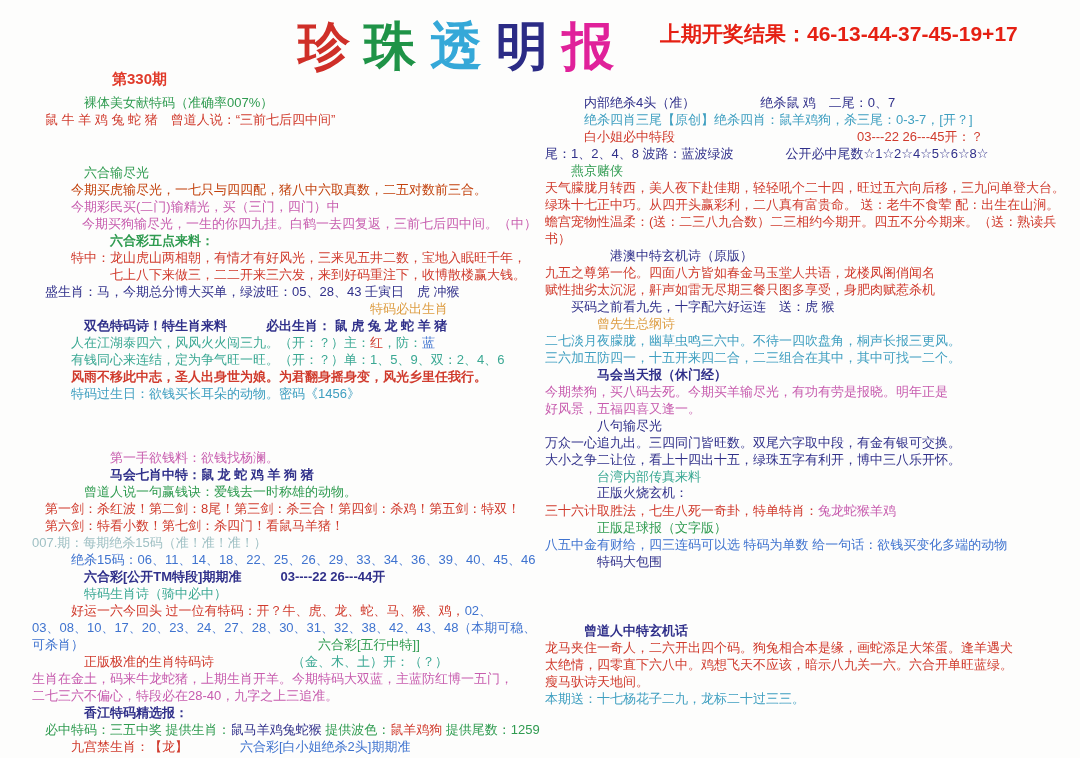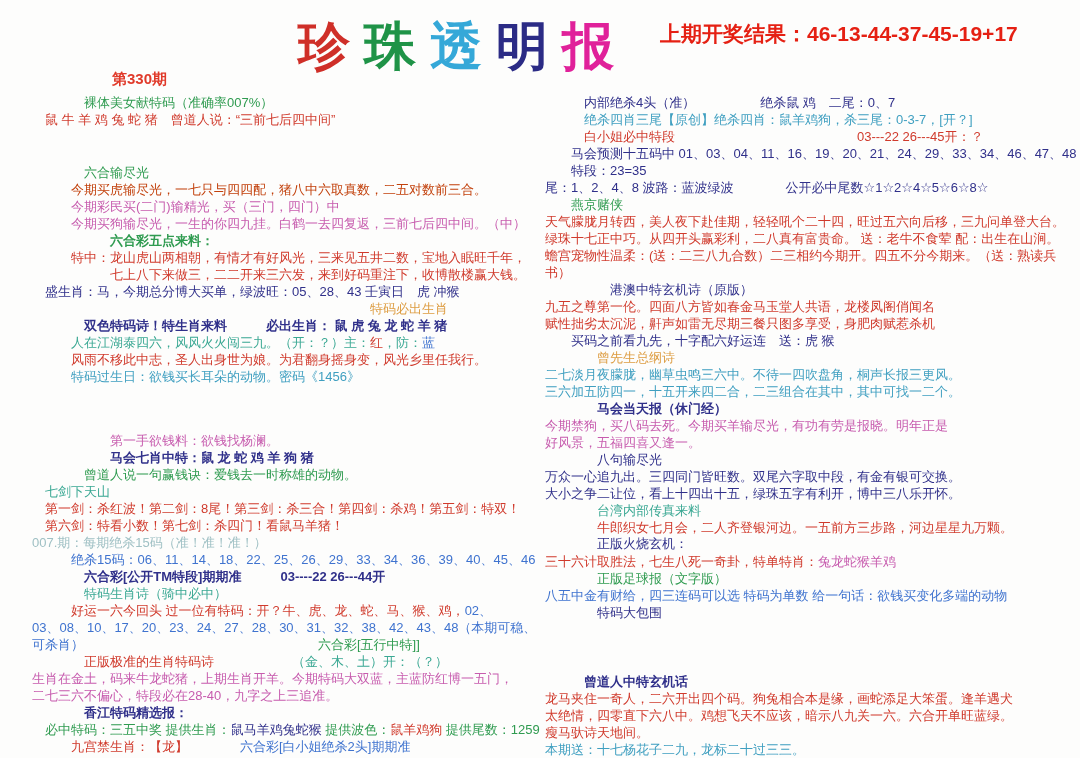--- a/index.html
+++ b/index.html
@@ -35,75 +35,73 @@
 <div class="page">
   <div class="masthead" id="masthead"><span style="color: rgb(207, 47, 40);">珍</span><span style="color: rgb(31, 147, 71);">珠</span><span style="color: rgb(53, 168, 216);">透</span><span style="color: rgb(43, 43, 133);">明</span><span style="color: rgb(224, 33, 154);">报</span></div>
   <div class="prev-result">上期开奖结果：46-13-44-37-45-19+17</div>
   <div class="issue">第330期</div>
   <div class="col" id="left-col">
       <div class="line" style="padding-left: 52px;"><span style="color: rgb(47, 155, 80);">裸体美女献特码（准确率007%）</span></div>
       <div class="line" style="padding-left: 13px;"><span style="color: rgb(208, 58, 44);">鼠 牛 羊 鸡 兔 蛇 猪　曾道人说：“三前七后四中间”</span></div>
       <div class="line" style="margin-top: 36px; padding-left: 52px;"><span style="color: rgb(47, 155, 80);">六合输尽光</span></div>
       <div class="line" style="padding-left: 39px;"><span style="color: #c2410c; text-align: center;">今期买虎输尽光，一七只与四四配，猪八中六取真数，二五对数前三合。</span></div>
       <div class="line" style="padding-left: 39px;"><span style="color: rgb(199, 92, 174);">今期彩民买(二门)输精光，买（三门，四门）中</span></div>
-      <div class="line" style="padding-left: 39px;"><span style="color: rgb(199, 92, 174);">今期买狗输尽光，一生的你四九挂。白鹤一去四复返，三前七后四中间。（中）</span></div>
+      <div class="line" style="padding-left: 39px;"><span style="color: rgb(199, 92, 174); margin-left: 11px;">今期买狗输尽光，一生的你四九挂。白鹤一去四复返，三前七后四中间。（中）</span></div>
       <div class="line bold" style="padding-left: 78px;"><span style="color: rgb(47, 155, 80);">六合彩五点来料：</span></div>
       <div class="line" style="padding-left: 39px;"><span style="color: rgb(208, 58, 44);">特中：龙山虎山两相朝，有情才有好风光，三来见五井二数，宝地入眠旺千年，</span></div>
       <div class="line" style="padding-left: 78px;"><span style="color: rgb(208, 58, 44);">七上八下来做三，二二开来三六发，来到好码重注下，收博散楼赢大钱。</span></div>
       <div class="line" style="padding-left: 13px;"><span style="color: rgb(48, 48, 138);">盛生肖：马，今期总分博大买单，绿波旺：05、28、43 壬寅日　虎 冲猴</span></div>
       <div class="line" style="padding-left: 338px;"><span style="color: rgb(221, 156, 64);">特码必出生肖</span></div>
       <div class="line bold" style="padding-left: 52px;"><span style="color: rgb(48, 48, 138);">双色特码诗！特生肖来料　　　必出生肖： 鼠 虎 兔 龙 蛇 羊 猪</span></div>
       <div class="line" style="padding-left: 39px;"><span style="color: rgb(58, 168, 147);">人在江湖泰四六，风风火火闯三九。（开：？）主：</span><span style="color: rgb(208, 58, 44);">红</span><span style="color: rgb(58, 168, 147);">，防：</span><span style="color: rgb(63, 115, 207);">蓝</span></div>
-      <div class="line" style="padding-left: 39px;"><span style="color: rgb(208, 58, 44);">风雨不移此中志，圣人出身世为娘。为君翻身摇身变，风光乡里任我行。</span></div>
+      <div class="line" style="padding-left: 39px;"><span style="color: rgb(58, 168, 147);">有钱同心来连结，定为争气旺一旺。（开：？）单：1、5、9、双：2、4、6</span></div>
+      <div class="line" style="padding-left: 39px; font-weight: bold;"><span style="color: rgb(208, 58, 44);">风雨不移此中志，圣人出身世为娘。为君翻身摇身变，风光乡里任我行。</span></div>
       <div class="line" style="padding-left: 39px;"><span style="color: rgb(63, 159, 192);">特码过生日：欲钱买长耳朵的动物。密码《1456》</span></div>
       <div class="line" style="padding-left: 78px; margin-top: 47px;"><span style="color: rgb(199, 92, 174);">第一手欲钱料：欲钱找杨澜。</span></div>
       <div class="line bold" style="padding-left: 78px;"><span style="color: rgb(48, 48, 138);">马会七肖中特：鼠 龙 蛇 鸡 羊 狗 猪</span></div>
       <div class="line" style="padding-left: 52px;"><span style="color: rgb(47, 155, 80);">曾道人说一句赢钱诀：爱钱去一时称雄的动物。</span></div>
-      <div class="line" style="padding-left: 13px;"><span style="color: rgb(58, 168, 147);">七剑下天山</span></div>
       <div class="line" style="padding-left: 13px;"><span style="color: rgb(208, 58, 44);">第一剑：杀红波！第二剑：8尾！第三剑：杀三合！第四剑：杀鸡！第五剑：特双！</span></div>
       <div class="line" style="padding-left: 13px;"><span style="color: rgb(208, 58, 44);">第六剑：特看小数！第七剑：杀四门！看鼠马羊猪！</span></div>
       <div class="line"><span style="color: rgb(159, 192, 196);">007.期：每期绝杀15码（准！准！准！）</span></div>
       <div class="line" style="padding-left: 39px;"><span style="color: rgb(63, 115, 207);">绝杀15码：06、11、14、18、22、25、26、29、33、34、36、39、40、45、46</span></div>
       <div class="line bold" style="padding-left: 52px;"><span style="color: rgb(48, 48, 138);">六合彩[公开TM特段]期期准　　　03----22 26---44开</span></div>
       <div class="line" style="padding-left: 52px;"><span style="color: rgb(58, 168, 147);">特码生肖诗（骑中必中）</span></div>
       <div class="line" style="padding-left: 39px;"><span style="color: rgb(208, 58, 44);">好运一六今回头 过一位有特码：开？牛、虎、龙、蛇、马、猴、鸡，</span><span style="color: rgb(63, 115, 207);">02、</span></div>
       <div class="line"><span style="color: rgb(63, 115, 207);">03、08、10、17、20、23、24、27、28、30、31、32、38、42、43、48（本期可稳、</span></div>
       <div class="line"><span style="color: rgb(63, 115, 207);">可杀肖）</span><span style="color: rgb(63, 115, 207);">　　　　　　　　　　　　　　　　　　</span><span style="color: rgb(47, 155, 80);">六合彩[五行中特]]</span></div>
       <div class="line" style="padding-left: 52px;"><span style="color: rgb(208, 58, 44);">正版极准的生肖特码诗</span><span style="color: rgb(208, 58, 44);">　　　　　　</span><span style="color: rgb(58, 168, 147);">（金、木、土）开：（？）</span></div>
       <div class="line"><span style="color: rgb(199, 92, 174);">生肖在金土，码来牛龙蛇猪，上期生肖开羊。今期特码大双蓝，主蓝防红博一五门，</span></div>
       <div class="line"><span style="color: rgb(199, 92, 174);">二七三六不偏心，特段必在28-40，九字之上三追准。</span></div>
       <div class="line bold" style="padding-left: 52px;"><span style="color: rgb(48, 48, 138);">香江特码精选报：</span></div>
       <div class="line" style="padding-left: 13px;"><span style="color: rgb(47, 155, 80);">必中特码：三五中奖 提供生肖：</span><span style="color: rgb(48, 48, 138);">鼠马羊鸡兔蛇猴</span><span style="color: rgb(47, 155, 80);"> 提供波色：</span><span style="color: rgb(208, 58, 44);">鼠羊鸡狗</span><span style="color: rgb(47, 155, 80);"> 提供尾数：1259</span></div>
       <div class="line" style="padding-left: 39px;"><span style="color: rgb(208, 58, 44);">九宫禁生肖：【龙】</span><span style="color: rgb(208, 58, 44);">　　　　</span><span style="color: rgb(63, 115, 207);">六合彩[白小姐绝杀2头]期期准</span></div>
     </div>
   <div class="col" id="right-col">
       <div class="line" style="padding-left: 39px;"><span style="color: rgb(48, 48, 138);">内部绝杀4头（准）　　　　　绝杀鼠 鸡　二尾：0、7</span></div>
       <div class="line" style="padding-left: 39px;"><span style="color: rgb(63, 159, 192);">绝杀四肖三尾【原创】绝杀四肖：鼠羊鸡狗，杀三尾：0-3-7，[开？]</span></div>
       <div class="line" style="padding-left: 39px;"><span style="color: rgb(208, 58, 44);">白小姐必中特段</span><span style="color: rgb(208, 58, 44);">　　　　　　　　　　　　　　</span><span style="color: rgb(208, 58, 44);">03---22 26---45开：？</span></div>
-      <div class="line" style="padding-left: 26px;"><span style="color: rgb(48, 48, 138);">马会预测十五码中 01、03、04、11、16、19、20、21、24、29、33、34、46、47、48 特段：23=35</span></div>
       <div class="line"><span style="color: rgb(48, 48, 138);">尾：1、2、4、8 波路：蓝波绿波　　　　公开必中尾数☆1☆2☆4☆5☆6☆8☆</span></div>
       <div class="line" style="padding-left: 26px;"><span style="color: rgb(47, 155, 80);">燕京赌侠</span></div>
       <div class="line"><span style="color: rgb(208, 58, 44);">天气朦胧月转西，美人夜下赴佳期，轻轻吼个二十四，旺过五六向后移，三九问单登大台。</span></div>
       <div class="line"><span style="color: rgb(208, 58, 44);">绿珠十七正中巧。从四开头赢彩利，二八真有富贵命。 送：老牛不食荤 配：出生在山涧。</span></div>
       <div class="line"><span style="color: rgb(208, 58, 44);">蟾宫宠物性温柔：(送：二三八九合数）二三相约今期开。四五不分今期来。（送：熟读兵书）</span></div>
       <div class="line" style="padding-left: 65px;"><span style="color: rgb(48, 48, 138);">港澳中特玄机诗（原版）</span></div>
       <div class="line"><span style="color: rgb(208, 58, 44);">九五之尊第一伦。四面八方皆如春金马玉堂人共语，龙楼凤阁俏闻名</span></div>
       <div class="line"><span style="color: rgb(208, 58, 44);">赋性拙劣太沉泥，鼾声如雷无尽期三餐只图多享受，身肥肉赋惹杀机</span></div>
       <div class="line" style="padding-left: 26px;"><span style="color: rgb(48, 48, 138);">买码之前看九先，十字配六好运连　送：虎 猴</span></div>
       <div class="line" style="padding-left: 52px;"><span style="color: rgb(221, 156, 64);">曾先生总纲诗</span></div>
       <div class="line"><span style="color: rgb(63, 159, 192);">二七淡月夜朦胧，幽草虫鸣三六中。不待一四吹盘角，桐声长报三更风。</span></div>
       <div class="line"><span style="color: rgb(63, 159, 192);">三六加五防四一，十五开来四二合，二三组合在其中，其中可找一二个。</span></div>
       <div class="line bold" style="padding-left: 52px;"><span style="color: rgb(48, 48, 138);">马会当天报（休门经）</span></div>
       <div class="line"><span style="color: rgb(199, 92, 174);">今期禁狗，买八码去死。今期买羊输尽光，有功有劳是报晓。明年正是</span></div>
       <div class="line"><span style="color: rgb(199, 92, 174);">好风景，五福四喜又逢一。</span></div>
       <div class="line" style="padding-left: 52px;"><span style="color: rgb(48, 48, 138);">八句输尽光</span></div>
       <div class="line"><span style="color: rgb(48, 48, 138);">万众一心追九出。三四同门皆旺数。双尾六字取中段，有金有银可交换。</span></div>
       <div class="line"><span style="color: rgb(48, 48, 138);">大小之争二让位，看上十四出十五，绿珠五字有利开，博中三八乐开怀。</span></div>
       <div class="line" style="padding-left: 52px;"><span style="color: rgb(58, 168, 147);">台湾内部传真来料</span></div>
-      <div class="line" style="padding-left: 52px;"><span style="color: rgb(208, 58, 44);">牛郎织女七月会，二人齐登银河边。一五前方三步路，河边星星九万颗。</span></div>
       <div class="line" style="padding-left: 52px; font-family: Liberation Mono, monospace;"><span style="color: rgb(48, 48, 138);">正版火烧玄机：</span></div>
       <div class="line"><span style="color: rgb(208, 58, 44);">三十六计取胜法，七生八死一奇卦，特单特肖：</span><span style="color: rgb(199, 92, 174);">兔龙蛇猴羊鸡</span></div>
       <div class="line" style="padding-left: 52px;"><span style="color: rgb(47, 155, 80);">正版足球报（文字版）</span></div>
       <div class="line"><span style="color: rgb(63, 115, 207);">八五中金有财给，四三连码可以选 特码为单数 给一句话：欲钱买变化多端的动物</span></div>
       <div class="line" style="padding-left: 52px;"><span style="color: rgb(48, 48, 138);">特码大包围</span></div>
       <div class="line bold" style="margin-top: 52px; padding-left: 39px;"><span style="color: rgb(48, 48, 138);">曾道人中特玄机话</span></div>
       <div class="line"><span style="color: rgb(208, 58, 44);">龙马夹住一奇人，二六开出四个码。狗兔相合本是缘，画蛇添足大笨蛋。逢羊遇犬</span></div>
       <div class="line"><span style="color: rgb(208, 58, 44);">太绝情，四零直下六八中。鸡想飞天不应该，暗示八九关一六。六合开单旺蓝绿。</span></div>
       <div class="line"><span style="color: rgb(208, 58, 44);">瘦马驮诗天地间。</span></div>
       <div class="line"><span style="color: rgb(63, 159, 192);">本期送：十七杨花子二九，龙标二十过三三。</span></div>

